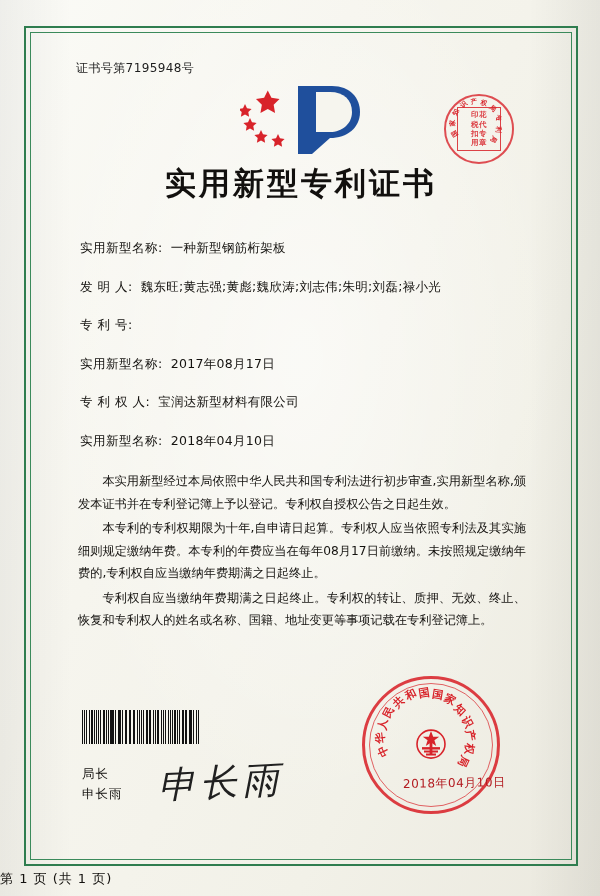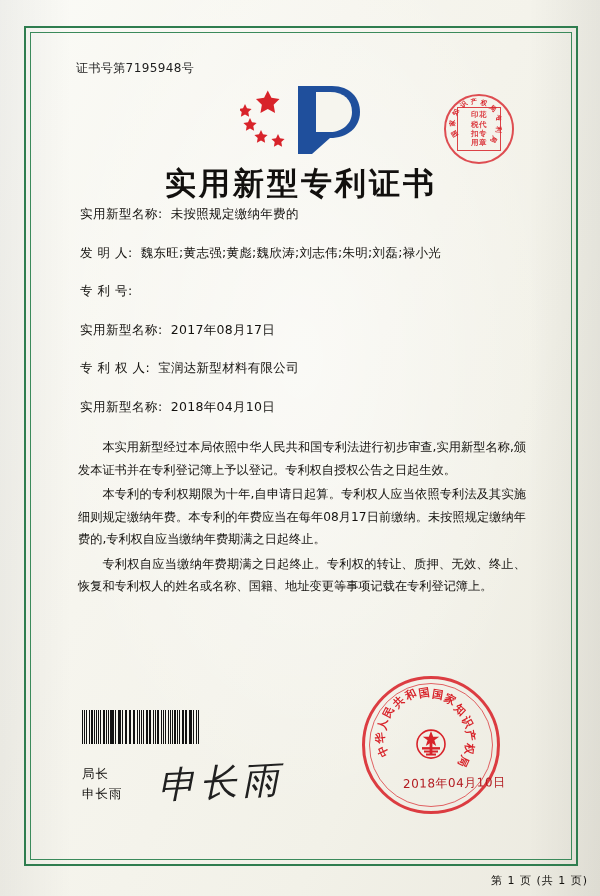--- a/index.html
+++ b/index.html
@@ -97,20 +97,21 @@
     margin-top: 86px;
     text-align: center;
     font-family: "DejaVu Sans", "Liberation Sans", sans-serif;
     font-weight: bold;
     font-size: 31px;
     letter-spacing: 3px;
     color: #12100e;
   }
 
   .fields {
+    margin-top: 34px;
     padding-left: 24px;
     padding-right: 10px;
   }
   .field-row {
     display: flex;
     align-items: baseline;
     margin-bottom: 21px;
     font-size: 12.5px;
     color: #14120f;
     line-height: 1.4;
@@ -271,24 +272,24 @@
     font-size: 6.5px;
     color: #d8232a;
     font-weight: bold;
     transform-origin: 0 0;
     white-space: nowrap;
   }
 
   .page-footer {
     position: absolute;
     left: 0;
-    right: 12px;
+    right: 4px;
     bottom: 8px;
-    text-align: right;
-    font-size: 11px;
+    text-align: left;
+    font-size: 13px;
     color: #14120f;
     letter-spacing: 1px;
   }
 </style>
 </head>
 <body>
 
 <div class="page">
   <div class="paper-shade"></div>
 
@@ -333,21 +334,21 @@
           <span style="left: 58.3827px; top: 48.5px; transform: translate(-50%, -50%) rotate(120deg);">局</span>
         </div>
       <div class="seal-small-inner">印花税代扣专用章</div>
     </div>
 
     <div class="main-title">实用新型专利证书</div>
 
     <div class="fields">
       <div class="field-row">
         <span class="field-label">实用新型名称:</span>
-        <span class="field-value">未按照规定缴纳年费的</span>
+        <span class="field-value">一种新型钢筋桁架板</span>
       </div>
       <div class="field-row">
         <span class="field-label">发 明 人:</span>
         <span class="field-value">魏东旺;黄志强;黄彪;魏欣涛;刘志伟;朱明;刘磊;禄小光</span>
       </div>
       <div class="field-row">
         <span class="field-label">专 利 号:</span>
       </div>
       <div class="field-row">
         <span class="field-label">实用新型名称:</span>

